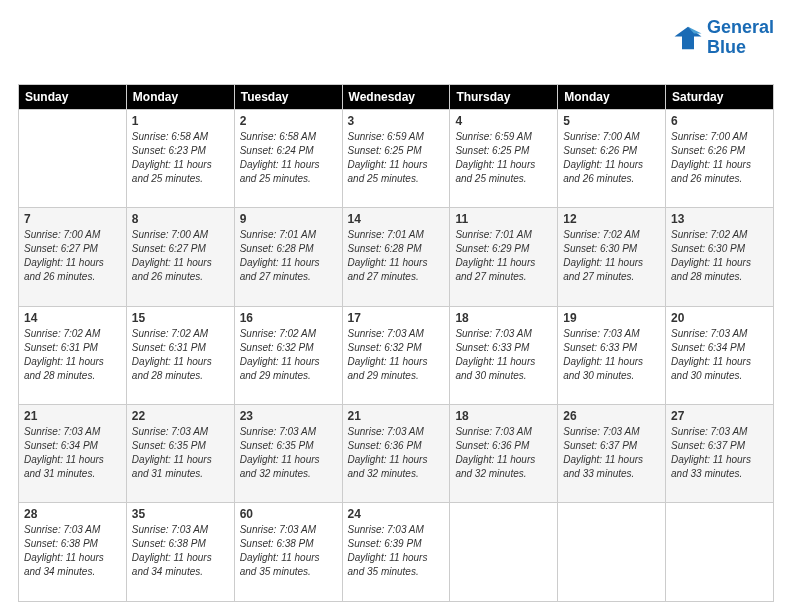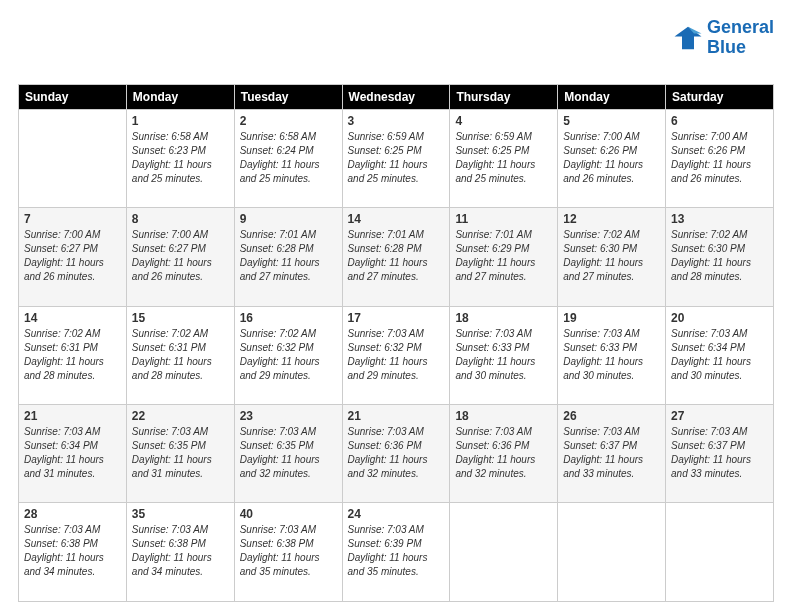--- a/index.html
+++ b/index.html
@@ -312,21 +312,21 @@
             Sunrise: 7:03 AM<br>Sunset: 6:38 PM<br>Daylight: 11 hours and 34 minutes.
           </div>
         </td>
           <td>
           <span class="day-num">35</span>
           <div class="day-info">
             Sunrise: 7:03 AM<br>Sunset: 6:38 PM<br>Daylight: 11 hours and 34 minutes.
           </div>
         </td>
           <td>
-          <span class="day-num">40</span>
+          <span class="day-num">60</span>
           <div class="day-info">
             Sunrise: 7:03 AM<br>Sunset: 6:38 PM<br>Daylight: 11 hours and 35 minutes.
           </div>
         </td>
           <td>
           <span class="day-num">24</span>
           <div class="day-info">
             Sunrise: 7:03 AM<br>Sunset: 6:39 PM<br>Daylight: 11 hours and 35 minutes.
           </div>
         </td>

